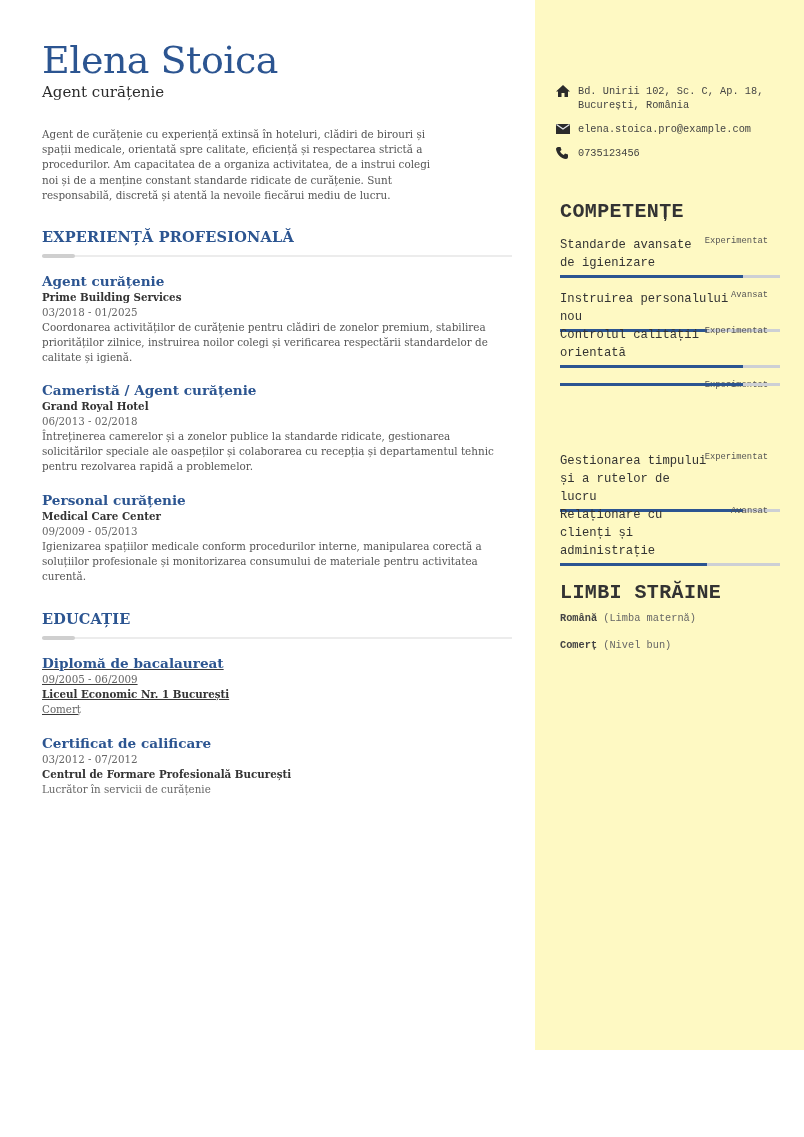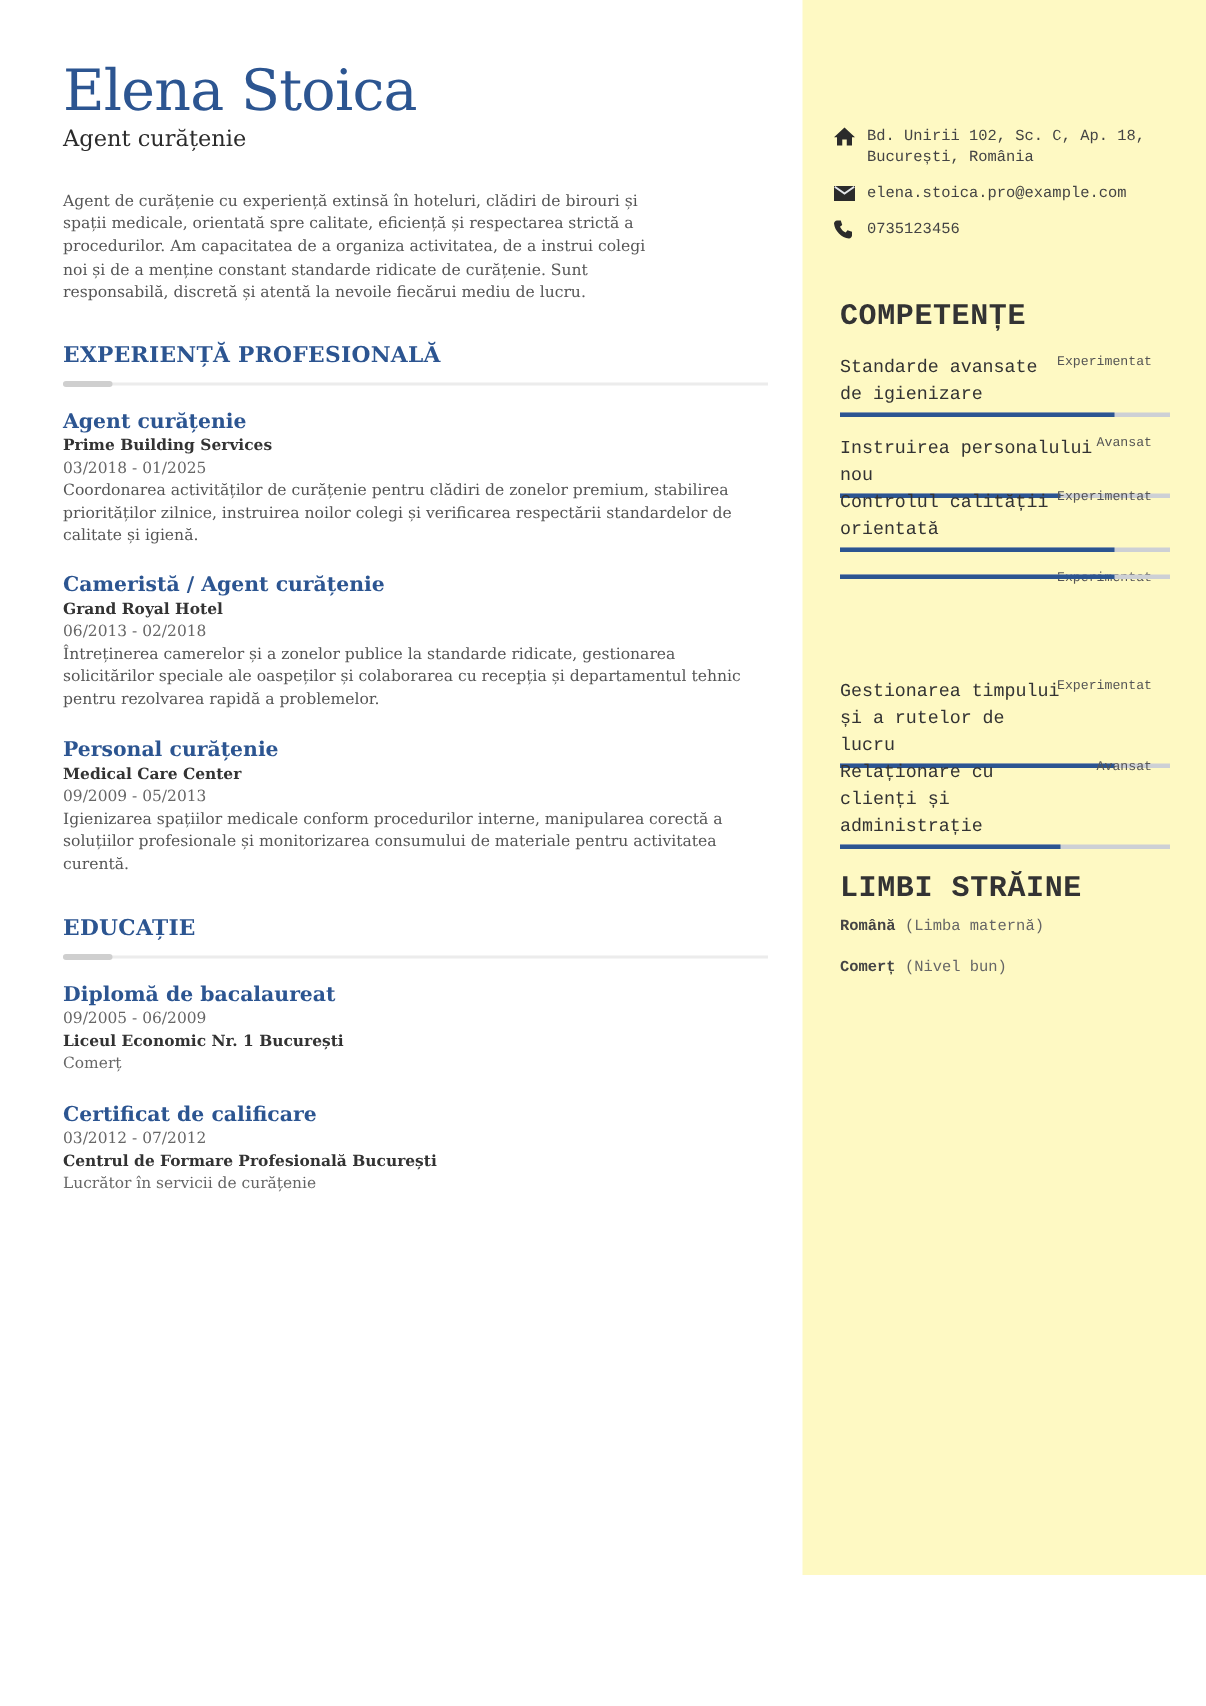--- a/index.html
+++ b/index.html
@@ -67,21 +67,21 @@
     <div class="entry-org">Medical Care Center</div>
     <div class="entry-date">09/2009 - 05/2013</div>
     <div class="entry-desc">Igienizarea spațiilor medicale conform procedurilor interne, manipularea corectă a soluțiilor profesionale și monitorizarea consumului de materiale pentru activitatea curentă.</div>
   </div>
 
   <div class="section-title" style="top:610px;">EDUCAȚIE</div>
   <div class="section-rule" style="top:637px;">
       <div class="accent"></div>
     </div>
 
-  <div class="entry" style="top:654px;">
+  <div class="entry" style="top:654px;text-decoration:underline;">
     <div class="entry-title">Diplomă de bacalaureat</div>
     <div class="entry-date">09/2005 - 06/2009</div>
     <div class="entry-org">Liceul Economic Nr. 1 București</div>
     <div class="entry-field">Comerț</div>
   </div>
 
   <div class="entry" style="top:734px;">
     <div class="entry-title">Certificat de calificare</div>
     <div class="entry-date">03/2012 - 07/2012</div>
     <div class="entry-org">Centrul de Formare Profesională București</div>

